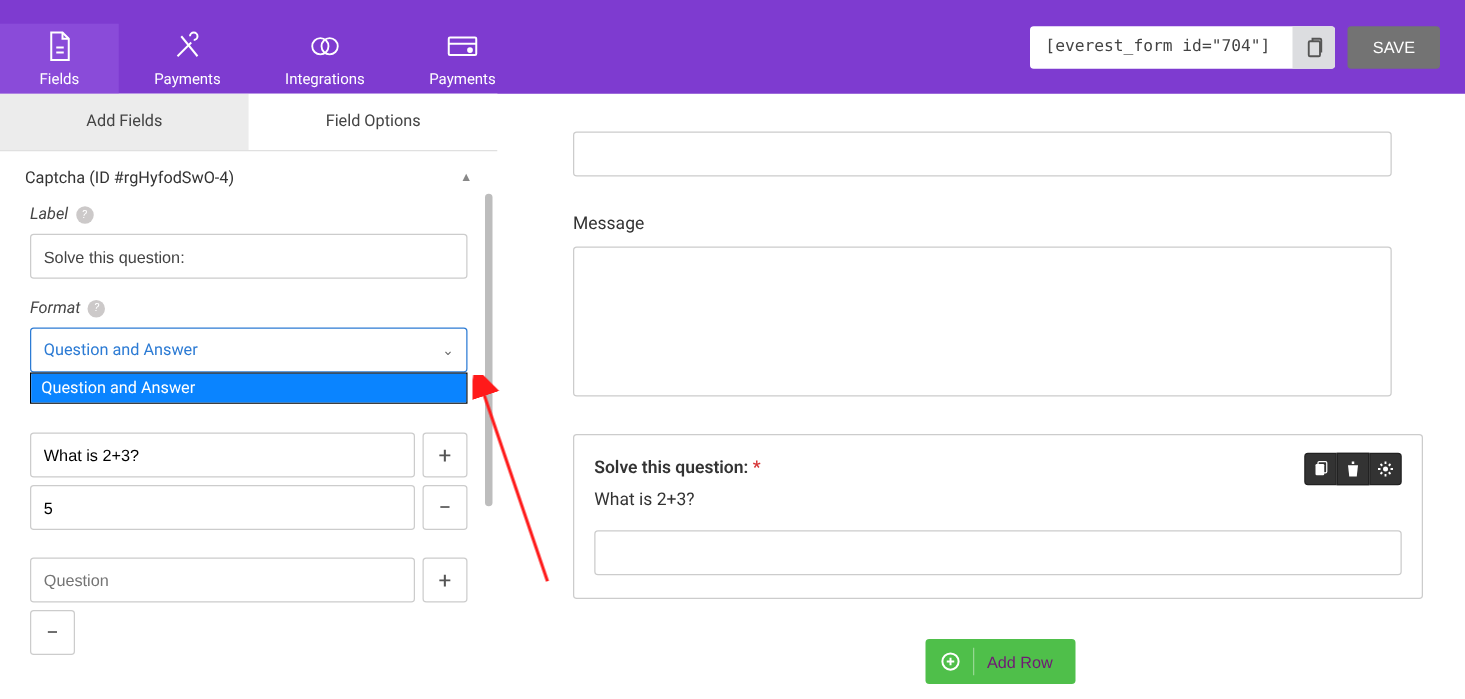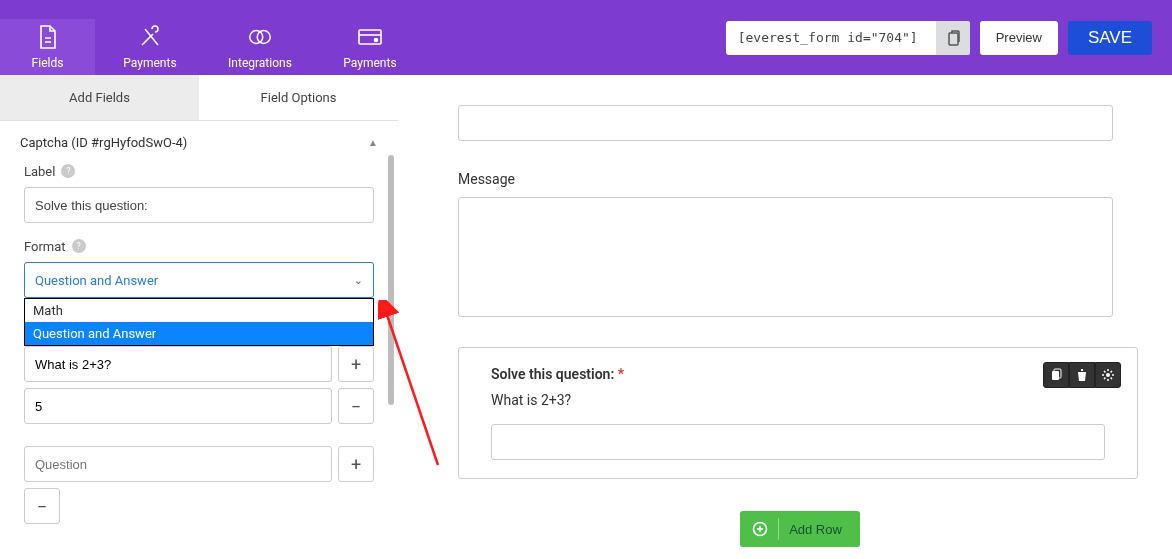--- a/index.html
+++ b/index.html
@@ -11,35 +11,35 @@
 .topbar-item { width: 110px; display: flex; flex-direction: column; align-items: center; justify-content: center; color: #fff; cursor: pointer; gap: 6px; margin-top: 19px; }
 .topbar-item:first-child { width: 95px; background: #8a4bd9; }
 .topbar-item .tb-icon { width: 26px; height: 26px; display: flex; align-items: center; justify-content: center; }
 .topbar-item .tb-label { font-size: 12px; }
 .topbar-spacer { flex: 1; }
 .topbar-right { display: flex; align-items: center; gap: 10px; padding-right: 20px; }
 .shortcode-box { background: #fff; border-radius: 3px; height: 34px; display: flex; align-items: center; overflow: hidden; }
 .shortcode-input { border: none; padding: 0 12px; width: 210px; font-family: monospace; font-size: 13px; outline: none; color: #444; }
 .shortcode-copy { background: #dcdde0; width: 34px; height: 34px; display: flex; align-items: center; justify-content: center; cursor: pointer; }
 .btn-preview { background: #fff; color: #333; border: none; height: 34px; padding: 0 16px; border-radius: 3px; cursor: pointer; font-size: 13px; }
-.btn-save { background: #1d4ed8; color: #fff; border: none; height: 34px; padding: 0 20px; border-radius: 3px; cursor: pointer; font-size: 17px; font-weight: 500; }
+.btn-save { background: #737373; color: #fff; border: none; height: 34px; padding: 0 20px; border-radius: 3px; cursor: pointer; font-size: 13px; font-weight: 500; }
 
 
 .main { display: flex; height: calc(559px - 75px); }
 
 
 .sidebar { width: 398px; background: #fff; display: flex; flex-direction: column; overflow: hidden; position: relative; }
 .sidebar-tabs { display: flex; height: 46px; border-bottom: 1px solid #e0e0e0; justify-content: space-between; }
 .sidetab { flex: 1; display: flex; align-items: center; justify-content: center; color: #444; cursor: pointer; font-size: 13px; }
 .sidetab.active { background: #fff; }
 .sidetab.inactive { background: #ececec; }
 .section-header { display: flex; align-items: center; justify-content: space-between; padding: 14px 20px 14px 20px; cursor: pointer; font-size: 13px; color: #333; }
 .section-header .tri { font-size: 10px; color: #888; }
 .field-group { padding: 0 24px 16px 24px; }
-.fld-label { font-size: 13px; color: #444; display: flex; align-items: flex-start; gap: 6px; margin-bottom: 8px; }
+.fld-label { font-size: 13px; color: #444; display: flex; align-items: flex-end; gap: 6px; margin-bottom: 8px; font-style: italic; }
 .help-q { display: inline-flex; align-items: center; justify-content: center; width: 14px; height: 14px; border-radius: 50%; background: #ccc9c9; color: #fff; font-size: 9px; }
 .text-input { width: 100%; height: 36px; border: 1px solid #ccc; border-radius: 3px; padding: 0 10px; font-size: 13px; color: #444; outline: none; }
 .select-wrap { position: relative; }
 .select-display { width: 100%; height: 36px; border: 1px solid #2c7bd4; border-radius: 3px; padding: 0 10px; font-size: 13px; color: #2c7bd4; display: flex; align-items: center; justify-content: space-between; cursor: pointer; }
 .select-display .chev { color: #666; font-size: 11px; }
 .dropdown-list { position: absolute; top: 36px; left: 0; right: 0; border: 1px solid #000; background: #fff; z-index: 10; }
 .dropdown-opt { padding: 4px 8px; font-size: 13px; cursor: pointer; }
 .dropdown-opt.sel { background: #0a84ff; color: #fff; }
 .qa-block { padding: 0 24px 16px 24px; }
 .qa-row { display: flex; gap: 6px; margin-bottom: 6px; }
@@ -47,32 +47,32 @@
 .qa-btn { width: 36px; height: 36px; border: 1px solid #ccc; border-radius: 3px; background: #fff; display: flex; align-items: center; justify-content: center; cursor: pointer; font-size: 18px; color: #555; }
 .sidebar-scroll { width: 6px; background: #bdbdbd; border-radius: 3px; position: absolute; top: 80px; right: 4px; height: 250px; }
 
 
 .canvas { flex: 1; padding: 0 30px 20px 60px; overflow-y: auto; position: relative; }
 .cv-inner { padding-top: 10px; }
 .cv-input-stub { width: 655px; height: 36px; border: 1px solid #ccc; border-radius: 3px; margin-bottom: 30px; margin-top: 20px; }
 .cv-label { font-size: 14px; color: #333; margin-bottom: 10px; display: block; }
 .cv-textarea { width: 655px; height: 120px; border: 1px solid #ccc; border-radius: 3px; resize: both; margin-bottom: 30px; }
 
-.captcha-card { border: 1px solid #ccc; border-radius: 3px; padding: 18px 32px; width: 680px; position: relative; }
+.captcha-card { border: 1px solid #ccc; border-radius: 3px; padding: 18px 16px; width: 680px; position: relative; }
 .captcha-title { font-size: 14px; font-weight: 600; color: #333; }
 .req { color: #d63638; }
 .captcha-q { font-size: 14px; color: #333; margin-top: 10px; }
 .captcha-input { width: 100%; height: 36px; border: 1px solid #ccc; border-radius: 3px; margin-top: 16px; }
 .card-actions { position: absolute; top: 14px; right: 16px; display: flex; }
 .card-act { width: 26px; height: 26px; background: #333; color: #fff; display: flex; align-items: center; justify-content: center; border: 1px solid #222; cursor: pointer; font-size: 13px; }
 .card-act:first-child { border-radius: 3px 0 0 3px; }
 .card-act:last-child { border-radius: 0 3px 3px 0; }
 
 .addrow-wrap { display: flex; justify-content: center; margin-top: 32px; }
-.btn-addrow { background: #4fbf4a; color: #14532d; border: none; height: 36px; padding: 0 18px 0 12px; border-radius: 3px; cursor: pointer; font-size: 13px; display: flex; align-items: center; gap: 10px; }
+.btn-addrow { background: #4fbf4a; color: #701a75; border: none; height: 36px; padding: 0 18px 0 12px; border-radius: 3px; cursor: pointer; font-size: 13px; display: flex; align-items: center; gap: 10px; }
 .btn-addrow .plus-c { display:inline-flex; align-items:center; justify-content:center; width:16px; height:16px; }
 .btn-addrow .sep { width:1px; height:22px; background: rgba(255,255,255,0.4); }
 
 
 .arrow-svg { position: absolute; top: 300px; left: 378px; width: 70px; height: 170px; pointer-events: none; z-index: 50; }
 
 
 svg { display: block; }
 </style>
 </head>
@@ -126,21 +126,20 @@
       <input class="shortcode-input" readonly="" value="[everest_form id=&quot;704&quot;]" style="">
       <div class="shortcode-copy">
         <span>
           <svg width="16" height="18" viewBox="0 0 16 18" fill="none" stroke="#555" stroke-width="1.5">
               <rect x="4" y="4" width="9" height="12" rx="1"></rect>
               <path d="M7 4V2h6a1 1 0 0 1 1 1v10"></path>
             </svg>
         </span>
       </div>
     </div>
-    <button class="btn-preview">Preview</button>
     <button class="btn-save">SAVE</button>
   </div>
 </div>
 
 <div class="main">
 
   <div class="sidebar">
     <div class="sidebar-tabs">
       <div class="sidetab inactive">Add Fields</div>
       <div class="sidetab active">Field Options</div>
@@ -163,21 +162,20 @@
       <div class="fld-label">
         <span>Format</span>
         <span class="help-q">?</span>
       </div>
       <div class="select-wrap">
         <div class="select-display">
           <span>Question and Answer</span>
           <span class="chev">⌄</span>
         </div>
         <div class="dropdown-list">
-          <div class="dropdown-opt">Math</div>
           <div class="dropdown-opt sel">Question and Answer</div>
         </div>
       </div>
     </div>
 
     <div style="height:32px"></div>
 
     <div class="qa-block">
       <div class="qa-row">
         <input value="What is 2+3?" style="">

